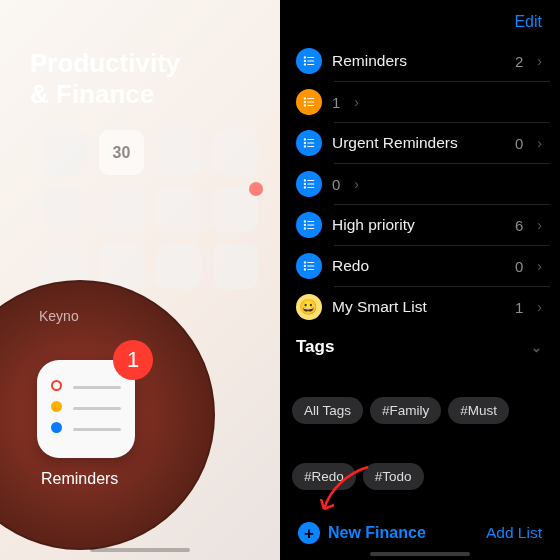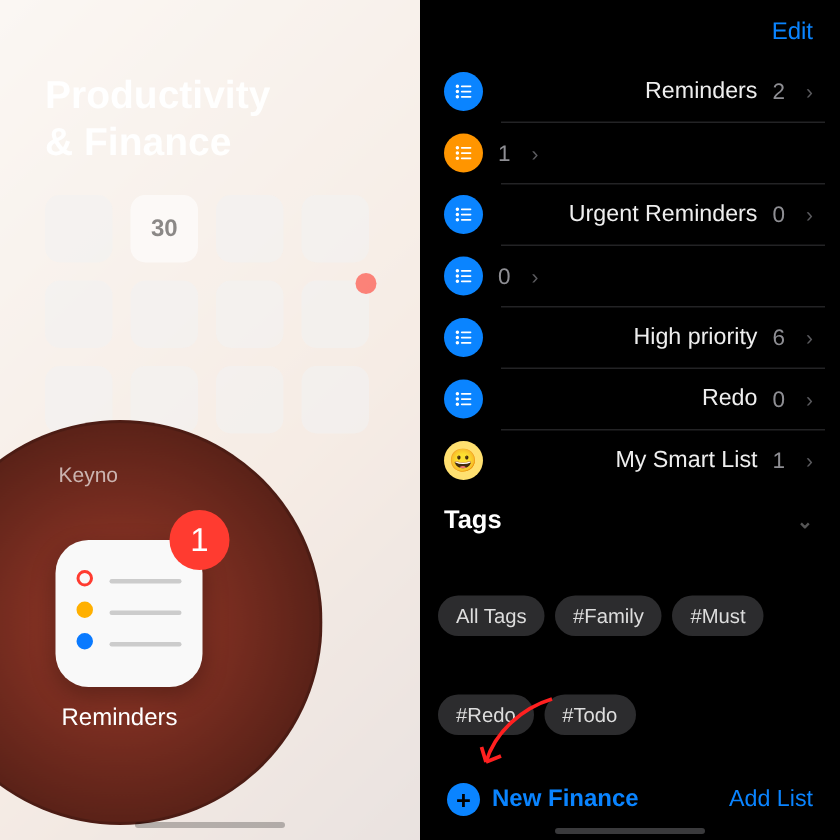--- a/index.html
+++ b/index.html
@@ -26,21 +26,21 @@
     position: absolute;
     top: 48px; left: 30px;
     color: rgba(255,255,255,0.95);
     font-weight: 700;
     font-size: 26px;
     line-height: 1.2;
     z-index: 2;
   }
   .apps-grid {
     position: absolute;
-    top: 130px; left: 30px;
+    top: 130px; left: 42px;
     display: grid;
     grid-template-columns: repeat(4, 45px);
     gap: 12px 12px;
     z-index: 2;
   }
   .appicon {
     width: 45px; height: 45px;
     border-radius: 10px;
     background: #f2f2f2;
     opacity: 0.6;
@@ -94,21 +94,20 @@
   .left-homebar { position:absolute; bottom:8px; left:50%; transform:translateX(-50%); width:100px; height:4px; border-radius:2px; background:rgba(0,0,0,0.25); z-index:10; }
 
   
   .right {
     width: 280px;
     height: 560px;
     background: #000;
     position: relative;
     color: #fff;
     font-size: 15px;
-    text-align: right;
   }
   .r-header {
     display:flex; justify-content:flex-end;
     padding: 13px 18px 10px;
   }
   .r-edit { color:#0a84ff; font-size:16px; }
   .lists { padding: 0 10px; }
   .list-row {
     display:flex; align-items:center;
     padding: 7px 8px 7px 6px;

